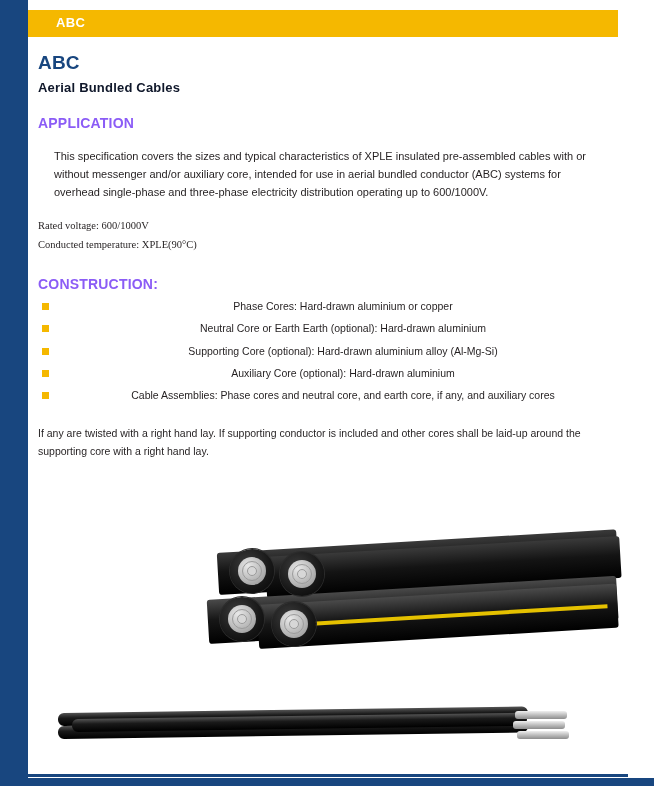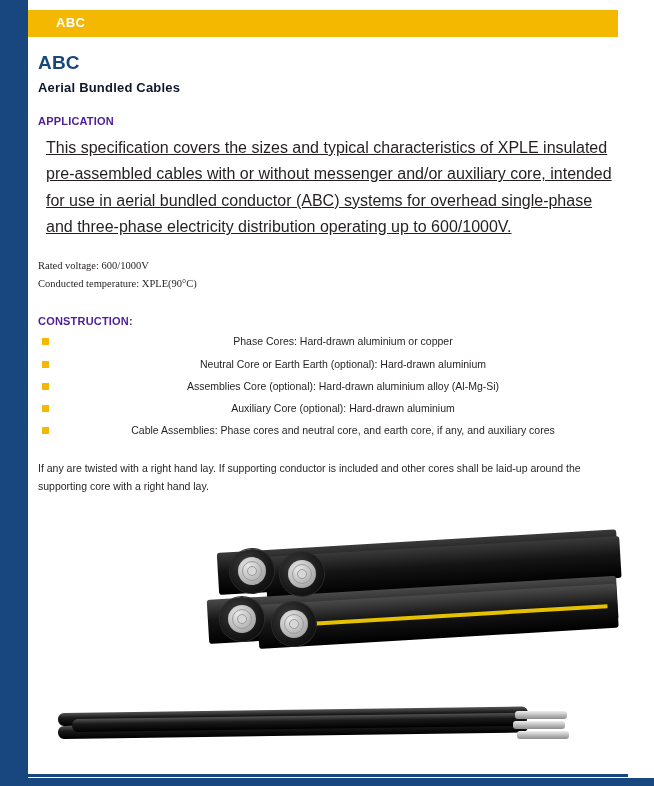--- a/index.html
+++ b/index.html
@@ -61,34 +61,33 @@
   }
   .doc-subtitle {
     font-size: 13px;
     font-weight: bold;
     color: #0f172a;
     margin: 0 0 20px 0;
     letter-spacing: 0.2px;
   }
 
   .section-heading {
-    font-size: 11px;
+    font-size: 14px;
     font-weight: bold;
-    color: #4c1d95;
+    color: #8b5cf6;
     margin: 0 0 7px 0;
     letter-spacing: 0.2px;
   }
 
   .body-text {
-    font-size: 16px;
+    font-size: 11px;
     line-height: 1.65;
     color: #231f20;
-    margin: 8px;
+    margin: 16px;
     text-align: left;
-    text-decoration: underline;
   }
 
   .spec-list {
     margin: 16px 0 8px 0;
     padding: 0;
     list-style: none;
     font-family: Liberation Serif, serif;
   }
   .spec-list li {
     font-size: 10.5px;
@@ -295,21 +294,21 @@
       <li>
         <span class="bullet-square"></span>
         <span>Phase Cores:  Hard-drawn aluminium or copper</span>
       </li>
       <li>
         <span class="bullet-square"></span>
         <span>Neutral Core or Earth Earth (optional):  Hard-drawn aluminium</span>
       </li>
       <li>
         <span class="bullet-square"></span>
-        <span>Assemblies Core (optional):  Hard-drawn aluminium alloy (Al-Mg-Si)</span>
+        <span>Supporting Core (optional):  Hard-drawn aluminium alloy (Al-Mg-Si)</span>
       </li>
       <li>
         <span class="bullet-square"></span>
         <span>Auxiliary Core (optional):  Hard-drawn aluminium</span>
       </li>
       <li>
         <span class="bullet-square"></span>
         <span>Cable Assemblies:  Phase cores and neutral core, and earth core, if any, and auxiliary cores</span>
       </li>
     </ul>

